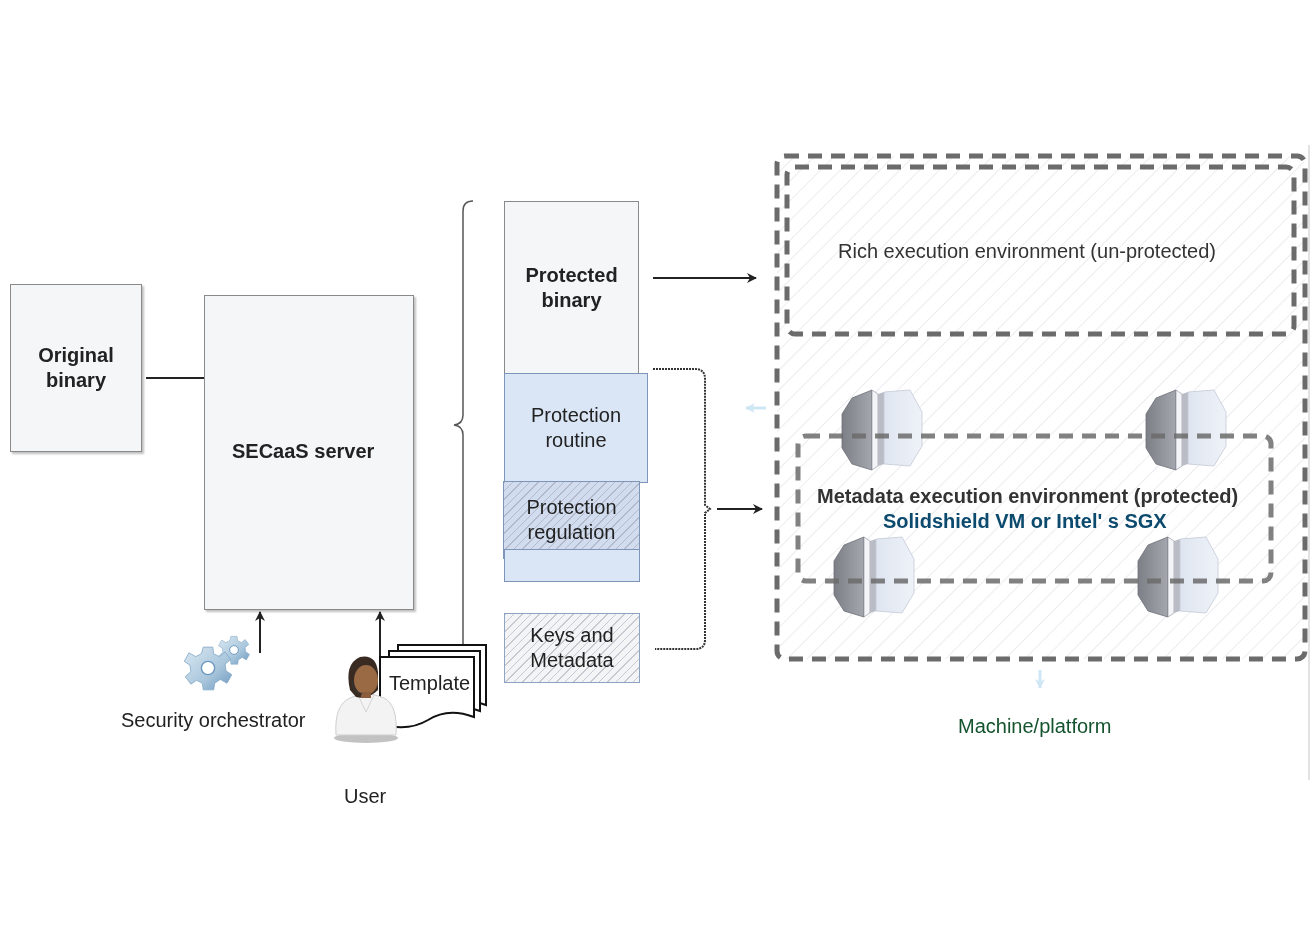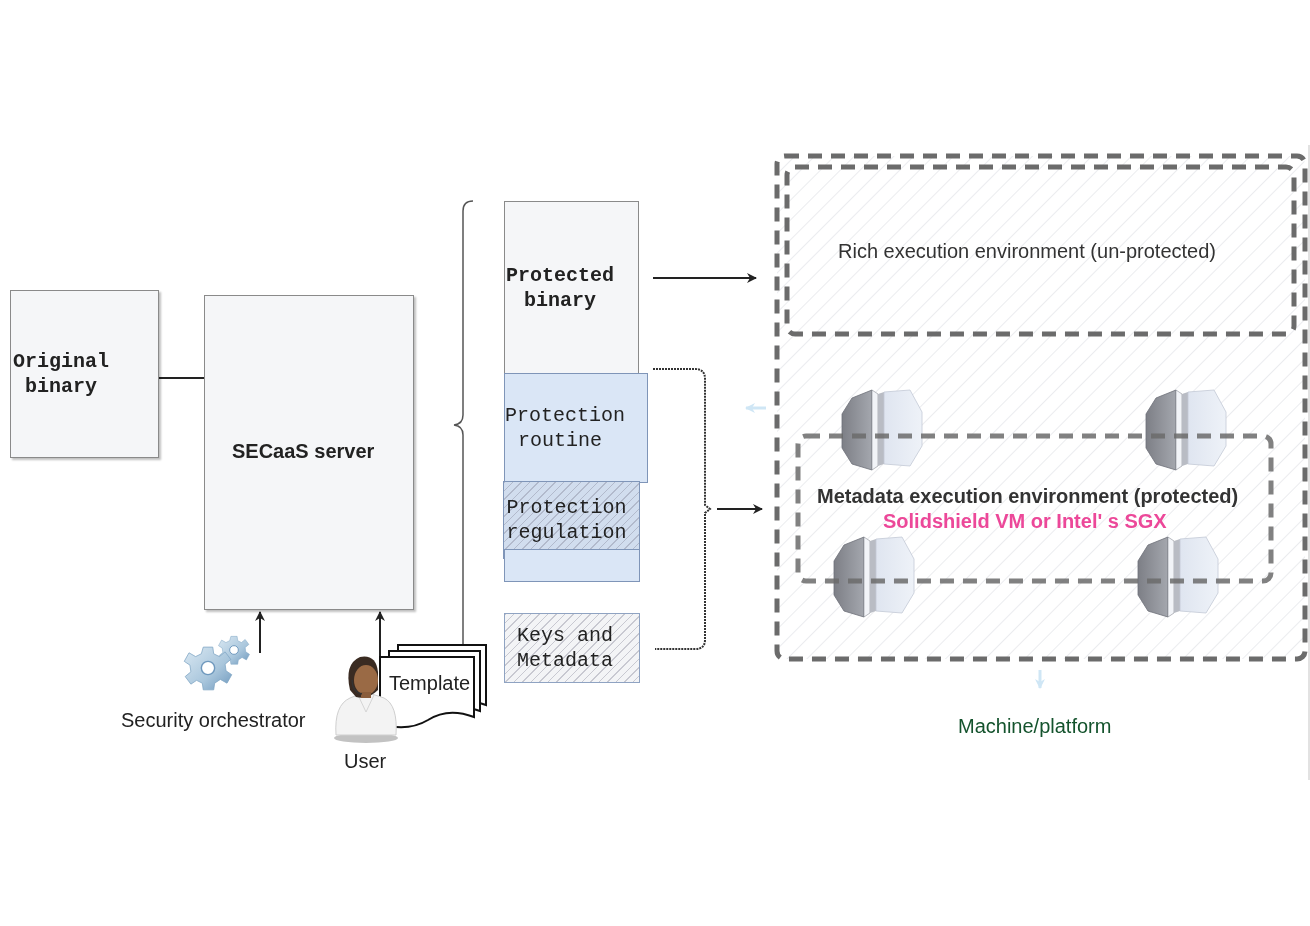--- a/index.html
+++ b/index.html
@@ -1,20 +1,20 @@
 <!DOCTYPE html>
 <html><head>
   <meta charset="utf-8">
   <style>
     html, body { margin: 0; padding: 0; background: #ffffff; }
     body { width: 1310px; height: 926px; position: relative; overflow: hidden;
            font-family: "Liberation Sans", sans-serif; color: #222; }
     svg.canvas { position: absolute; left: 0; top: 0; }
     .box { position: absolute; box-sizing: border-box; display: flex;
-           align-items: center; text-align: center; font-family: Liberation Mono, monospace; }
+           align-items: center; justify-content: center; text-align: center; }
     .grey-box { background: #f5f6f8; border: 1.5px solid #8a8a8a;
                 box-shadow: 2px 2px 2px rgba(0,0,0,0.25); }
     .bold { font-weight: bold; }
     .lbl { position: absolute; white-space: nowrap; }
     .t20 { font-size: 20px; line-height: 25px; }
     .blue-seg { background: #dae6f6; border: 1.5px solid #7f95b8; }
     .hatch { background-image: repeating-linear-gradient(135deg, rgba(120,120,140,0.35) 0 1px, transparent 1px 6px); }
     .hatch-blue { background-color: #d1ddee; }
     .hatch-grey { background-color: #f3f4f6; border: 1.5px solid #8fa3c2; }
   </style>
@@ -132,45 +132,45 @@
     <ellipse cx="366" cy="738" rx="32" ry="5" fill="#9a9a9a" opacity="0.6"></ellipse>
     <path d="M336,735 Q334,705 350,698 L360,694 L372,694 L384,698 Q398,705 396,735 Z" fill="#f3f3f3" stroke="#cfcfcf" stroke-width="1"></path>
     <path d="M358,695 L366,712 L374,695" fill="none" stroke="#d5d5d5" stroke-width="1"></path>
     <path d="M350,690 Q344,664 360,657 Q376,654 378,672 L378,690 Q368,700 356,697 Z" fill="#3a2b22"></path>
     <ellipse cx="366" cy="680" rx="12" ry="15" fill="#9a6a45"></ellipse>
     <rect x="361" y="692" width="10" height="6" fill="#8a5d3c"></rect>
     <path d="M352,680 Q352,692 362,694" fill="none" stroke="#333" stroke-width="1.3"></path>
   </g>
 </svg>
 
-<div class="box grey-box" style="left:10px;top:284px;width:149px;height:168px;margin-top:6px;">
+<div class="box grey-box" style="left:10px;top:284px;width:132px;height:168px;">
   <span class="bold t20" style="width:100px;">Original binary</span>
 </div>
 
 <div class="box grey-box" style="left:204px;top:295px;width:210px;height:315px;">
 </div>
 <span class="lbl bold t20" style="left:232px;top:439px;">SECaaS server</span>
 
 <span class="lbl t20" style="left:121px;top:708px;">Security orchestrator</span>
 
-<span class="lbl t20" style="left:344px;top:749px;text-align:center;">User</span>
+<span class="lbl t20" style="left:344px;top:784px;text-align:center;">User</span>
 
 <span class="lbl t20" style="left:389px;top:671px;">Template</span>
 
 <div class="box grey-box" style="left:504px;top:201px;width:135px;height:173px;box-shadow:none;">
   <span class="bold t20" style="width:110px;">Protected binary</span>
 </div>
 <div class="box blue-seg" style="left:504px;top:373px;width:144px;height:110px;">
   <span class="t20" style="width:110px;">Protection routine</span>
 </div>
 <div class="box blue-seg hatch hatch-blue" style="left:503px;top:481px;width:137px;height:78px;">
   <span class="t20" style="width:125px;">Protection regulation</span>
 </div>
 <div class="box blue-seg" style="left:504px;top:549px;width:136px;height:33px;">
 </div>
 <div class="box hatch hatch-grey" style="left:504px;top:582px;width:136px;height:70px;margin-top:31px;">
   <span class="t20" style="width:120px;">Keys and Metadata</span>
 </div>
 
 <span class="lbl t20" style="left:838px;top:239px;color:#333;">Rich execution environment (un-protected)</span>
 <span class="lbl bold t20" style="left:817px;top:484px;color:#333;">Metadata execution environment (protected)</span>
-<span class="lbl bold t20" style="left:883px;top:509px;color:#ec4899;">Solidshield VM or Intel' s SGX</span>
+<span class="lbl bold t20" style="left:883px;top:509px;color:#0c4a6e;">Solidshield VM or Intel' s SGX</span>
 <span class="lbl t20" style="left:958px;top:714px;color:#14532d;">Machine/platform</span>
 
 </body></html>

